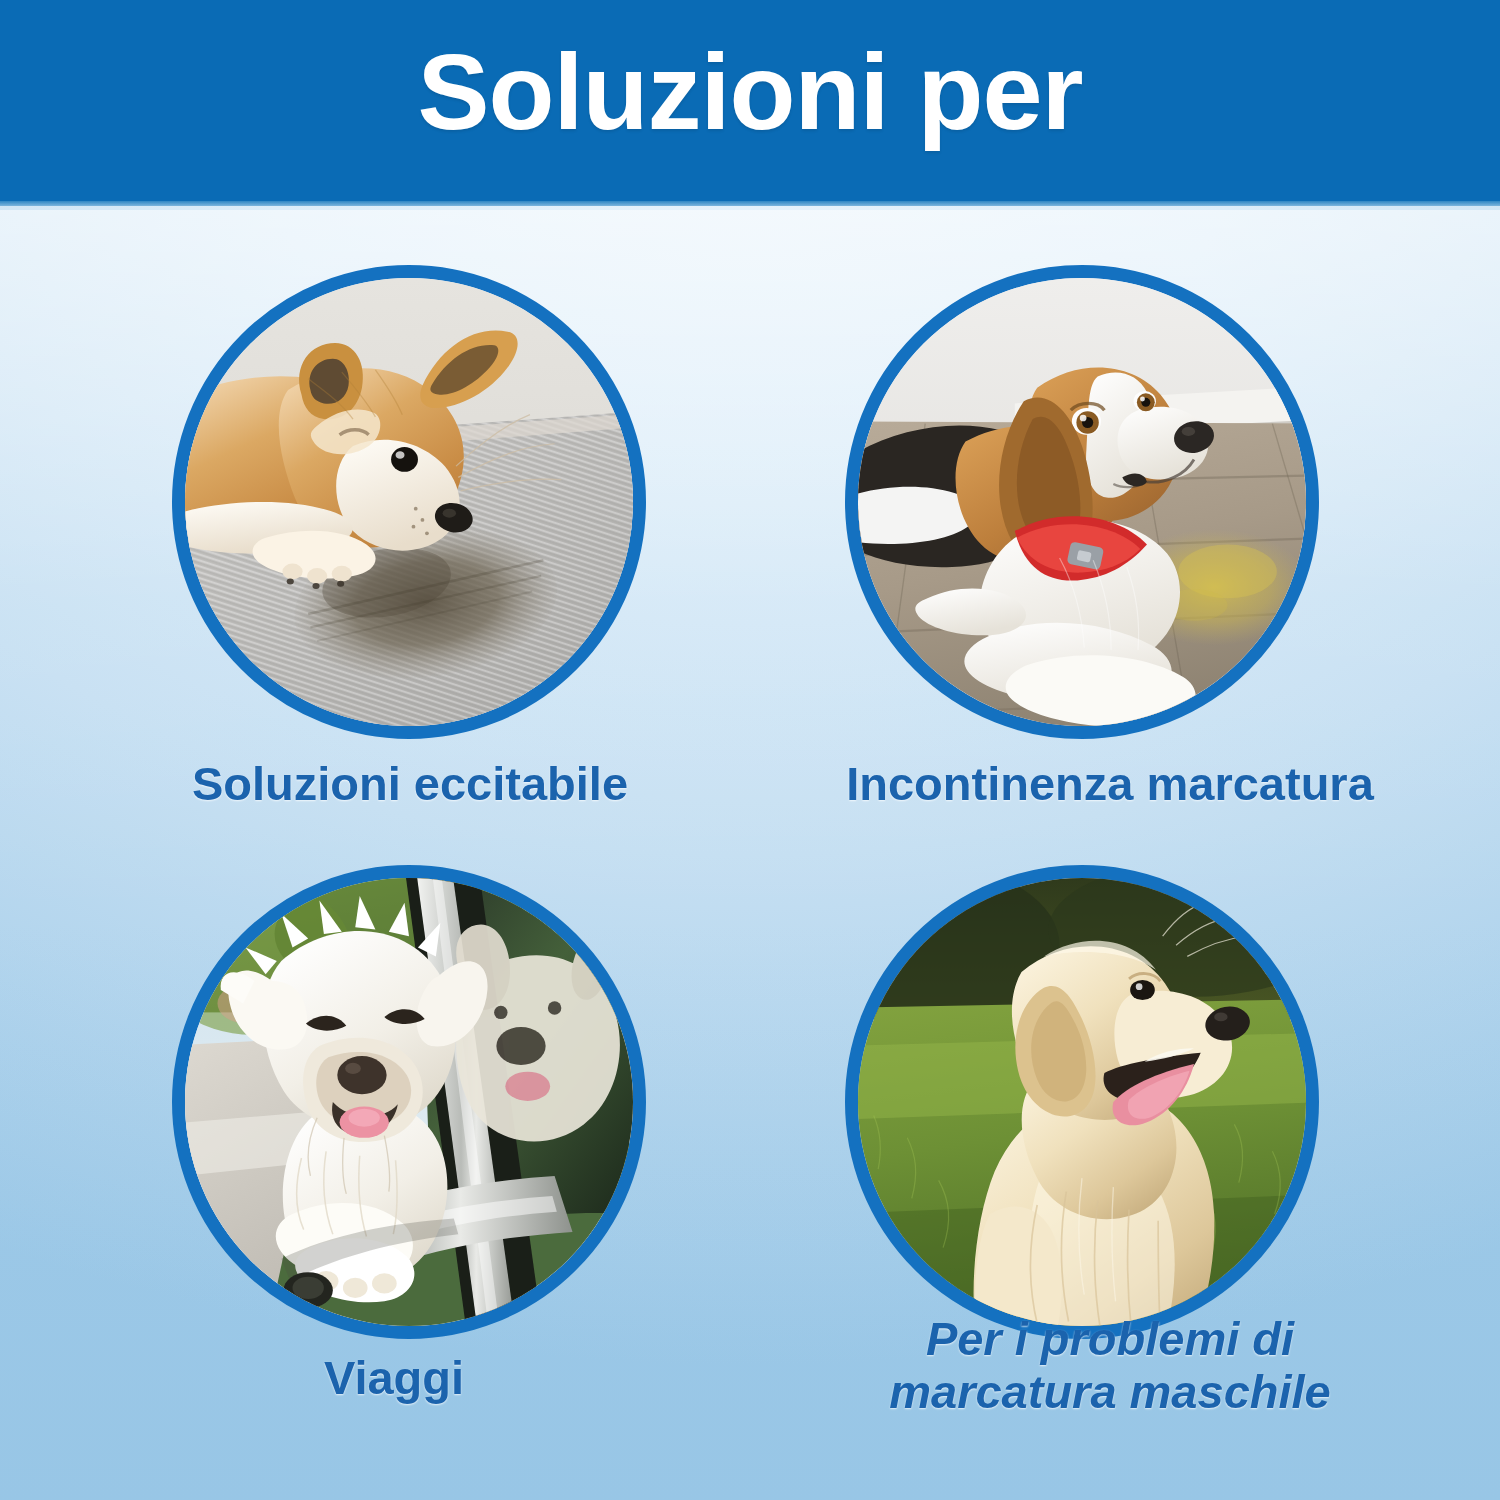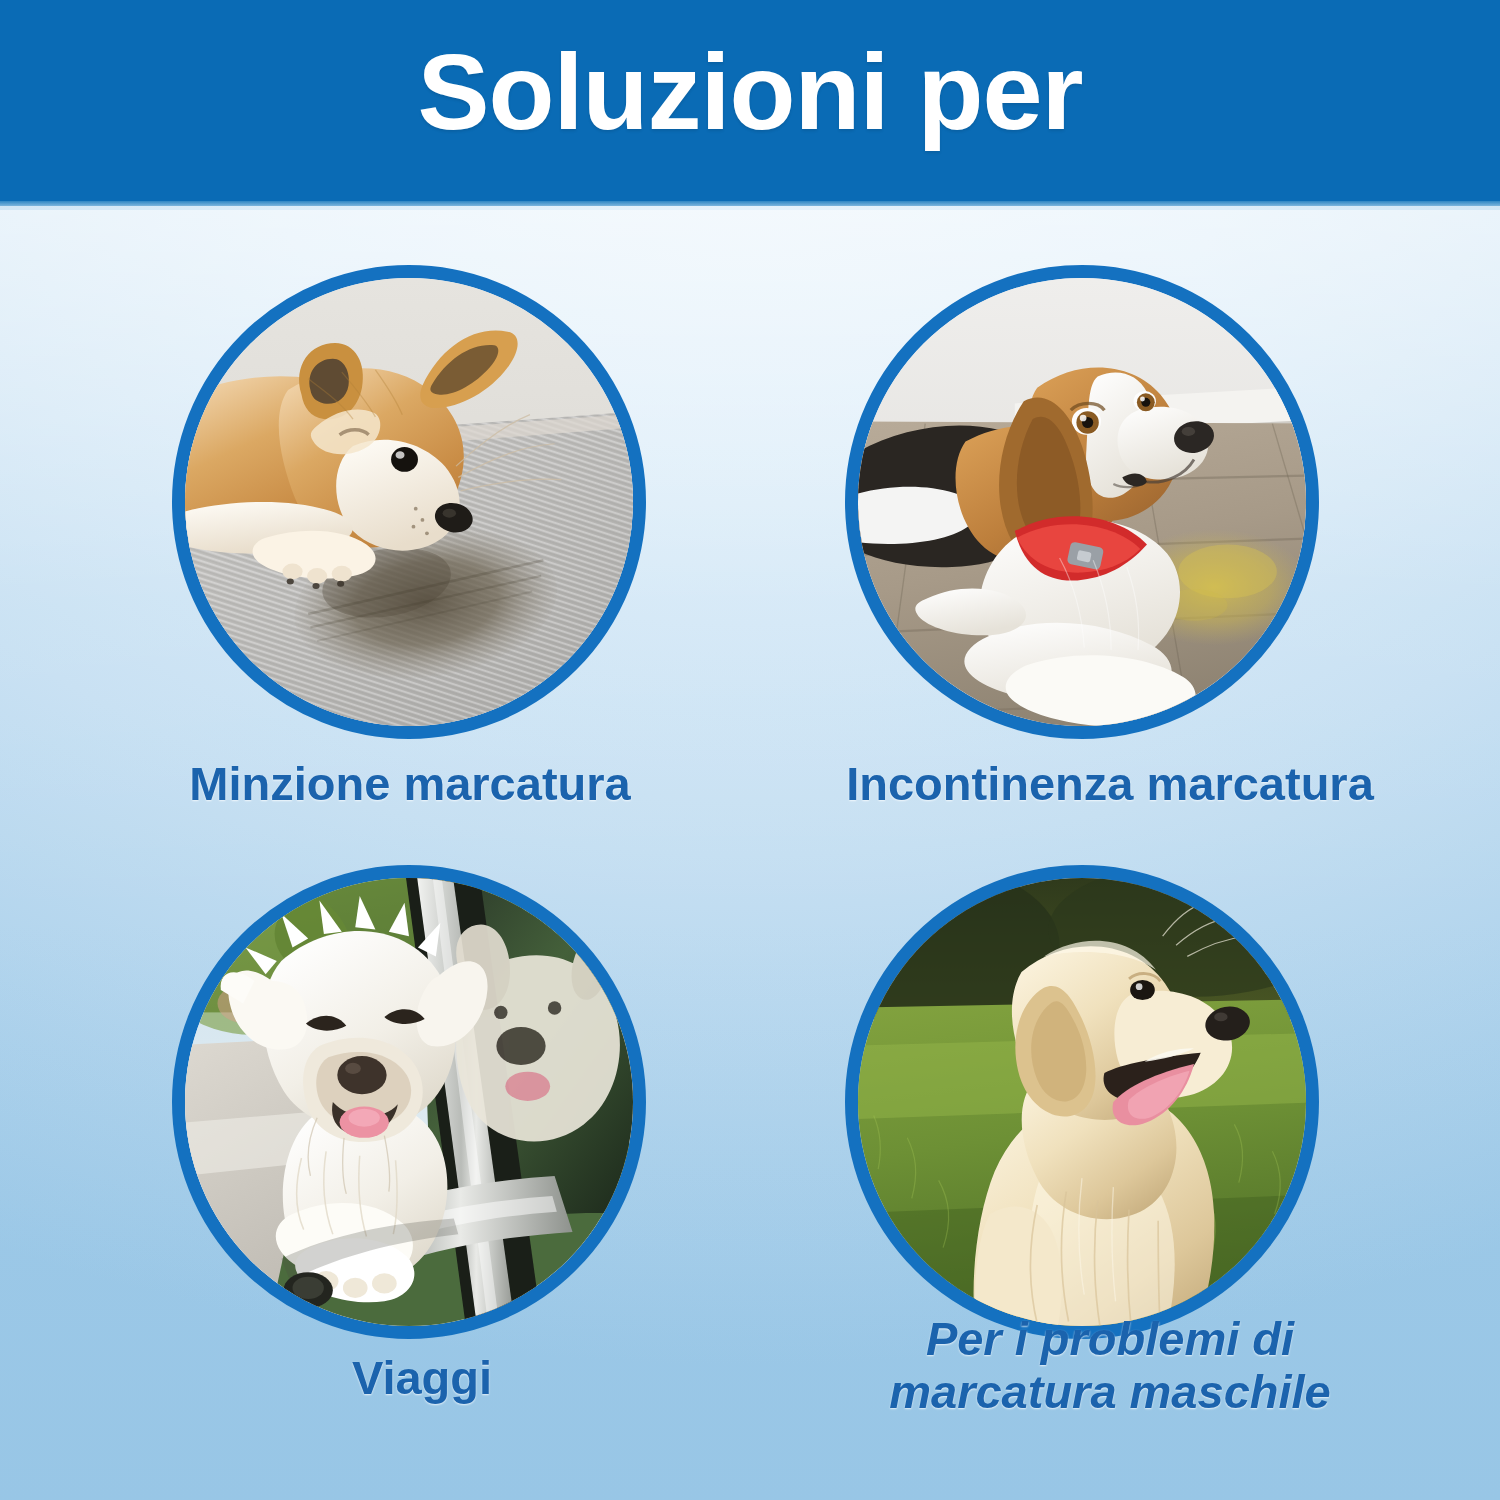--- a/index.html
+++ b/index.html
@@ -78,21 +78,21 @@
     white-space: pre-line;
   }
   
   #c1 { left: 172px;  top: 265px;  width: 474px; height: 474px; }
   #c2 { left: 845px;  top: 265px;  width: 474px; height: 474px; }
   #c3 { left: 172px;  top: 865px;  width: 474px; height: 474px; }
   #c4 { left: 845px;  top: 865px;  width: 474px; height: 474px; }
 
   #cap1 { left: 60px;  top: 758px;  width: 700px; }
   #cap2 { left: 740px; top: 758px;  width: 740px; }
-  #cap3 { left: 72px;  top: 1352px; width: 700px; }
+  #cap3 { left: 44px;  top: 1352px; width: 700px; }
   #cap4 { left: 740px; top: 1313px; width: 740px; font-style: italic; }
 </style>
 </head>
 <body>
 
 <div id="page">
 
   <div class="bg-base"></div>
   <div class="bg-wash"></div>
 
@@ -203,21 +203,21 @@
         <g stroke="#b07f36" stroke-width="1.2" opacity="0.35" fill="none">
           <path d="M110 90 C126 102 140 112 150 126"></path>
           <path d="M140 84 C152 98 162 110 170 124"></path>
           <path d="M170 82 C180 96 188 108 194 122"></path>
         </g>
 
         <rect width="400" height="400" fill="none"></rect>
       </g>
     </svg>
   </div>
-  <div class="caption" id="cap1">Minzione marcatura</div>
+  <div class="caption" id="cap1">Soluzioni eccitabile</div>
 
   <div class="circle-frame" id="c2">
     <svg viewBox="0 0 400 400" preserveAspectRatio="xMidYMid slice">
       <defs>
         <linearGradient id="g2wall" x1="0" y1="0" x2="0" y2="1">
           <stop offset="0" stop-color="#efeeec"></stop>
             <stop offset="1" stop-color="#dcdad6"></stop>
         </linearGradient>
         <linearGradient id="g2floor" x1="0" y1="0" x2="0.3" y2="1">
           <stop offset="0" stop-color="#b8ab99"></stop>

